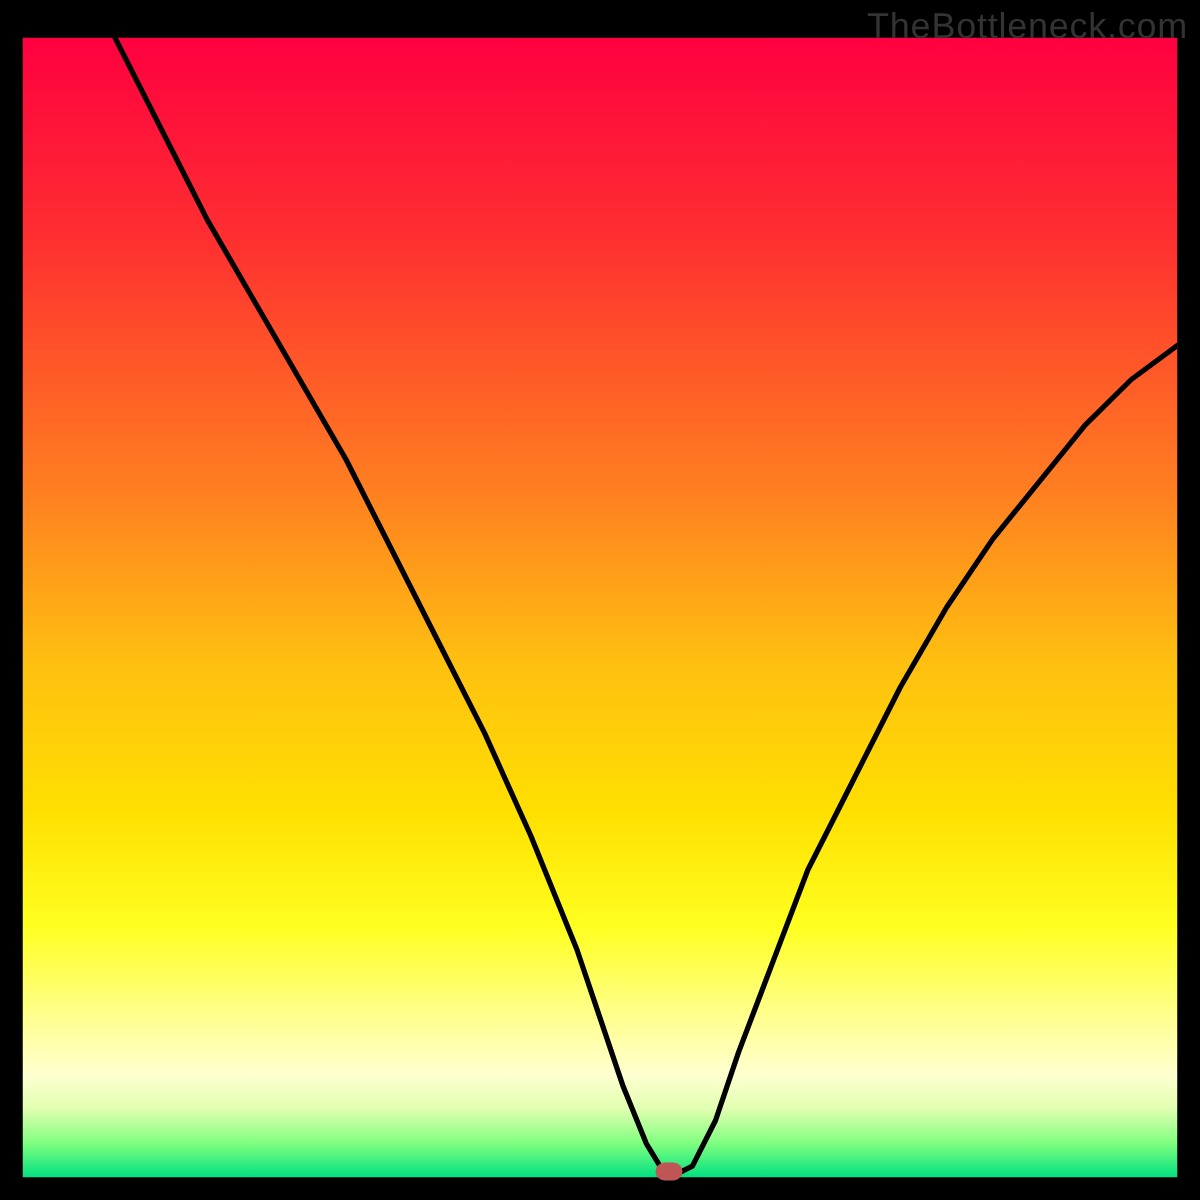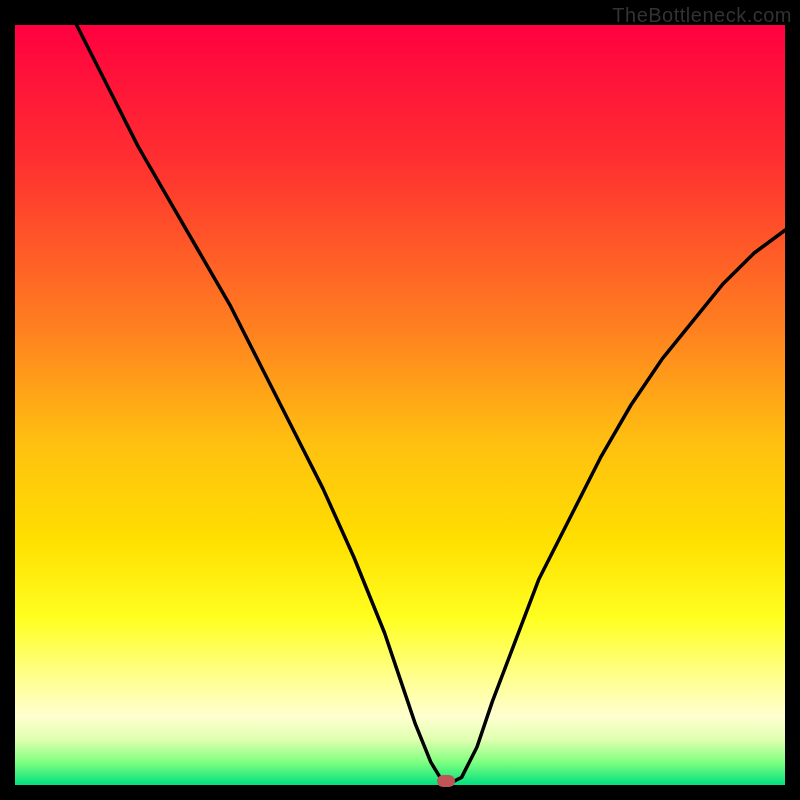--- a/index.html
+++ b/index.html
@@ -9,21 +9,21 @@
       background: #000;
       position: relative;
       overflow: hidden;
       font-family: Arial, sans-serif;
     }
     .watermark {
       position: absolute;
       top: 4px;
       right: 8px;
       color: #333;
-      font-size: 20px;
+      font-size: 24px;
       font-weight: 500;
       z-index: 10;
       letter-spacing: 0.5px;
     }
     .chart-frame {
       position: absolute;
       left: 15px;
       top: 25px;
       width: 770px;
       height: 760px;

